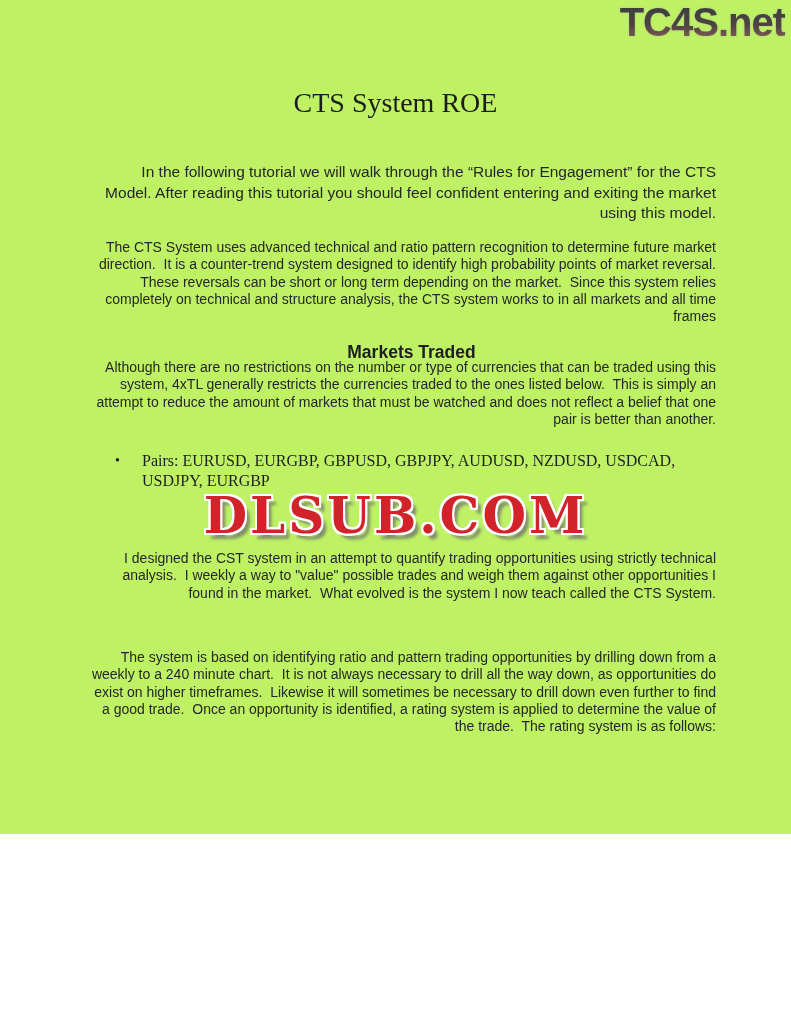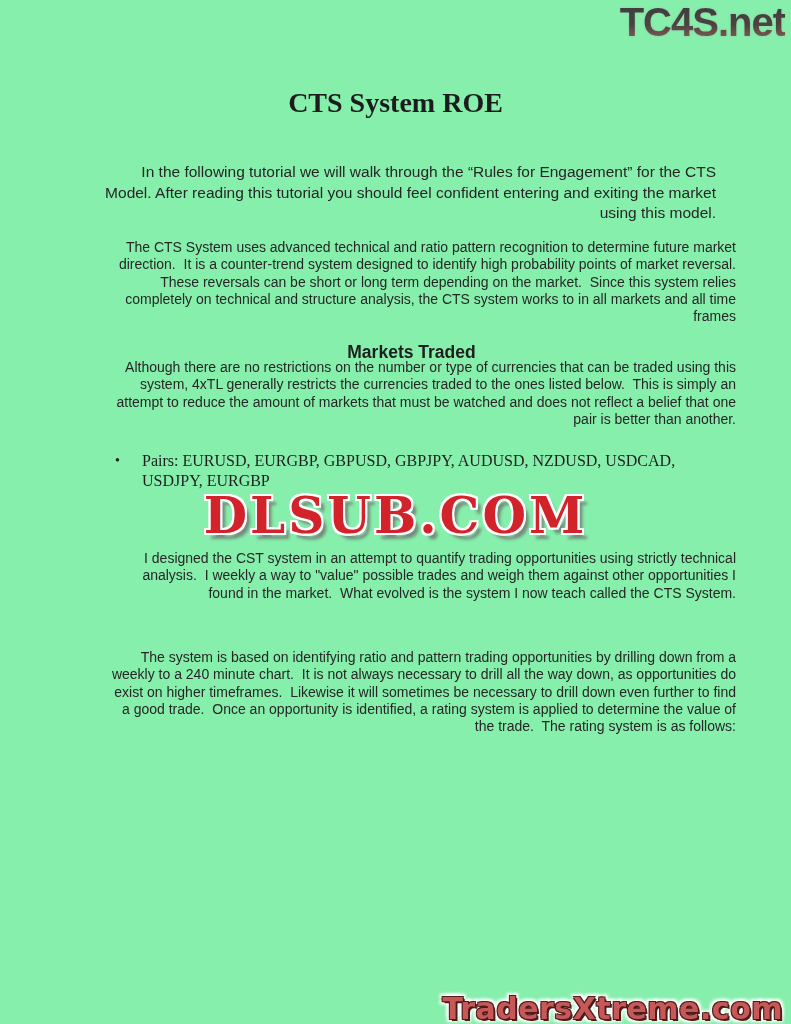--- a/index.html
+++ b/index.html
@@ -3,22 +3,22 @@
 <meta charset="utf-8">
 <style>
   html, body {
     margin: 0;
     padding: 0;
     background: #ffffff;
   }
   .page {
     position: relative;
     width: 791px;
-    height: 1024px;
-    background: #86efac;
+    height: 834px;
+    background: #bef264;
     overflow: hidden;
     font-family: "Liberation Sans", sans-serif;
   }
 
   
   .tc4s-logo {
     position: absolute;
     top: 0px;
     right: 6px;
     font-family: "Liberation Sans", sans-serif;
@@ -35,21 +35,21 @@
 
   
   .doc-title {
     position: absolute;
     top: 87px;
     left: 0;
     width: 791px;
     margin: 0;
     text-align: center;
     font-family: "Liberation Serif", serif;
-    font-weight: 700;
+    font-weight: 400;
     font-size: 28px;
     color: #1c1c1c;
   }
 
   
   .para {
     position: absolute;
     left: 88px;
     width: 628px;
     margin: 0;
@@ -58,21 +58,20 @@
     text-align: right;
   }
   .para.lead {
     top: 162px;
     font-size: 15.5px;
     line-height: 20.5px;
   }
   .para.body {
     font-size: 14px;
     line-height: 17.3px;
-    margin-left: 20px;
   }
   #p-overview { top: 239px; }
   #p-markets  { top: 359px; }
   #p-design   { top: 550px; }
   #p-rating   { top: 649px; }
 
   
   .section-heading {
     position: absolute;
     top: 326px;

